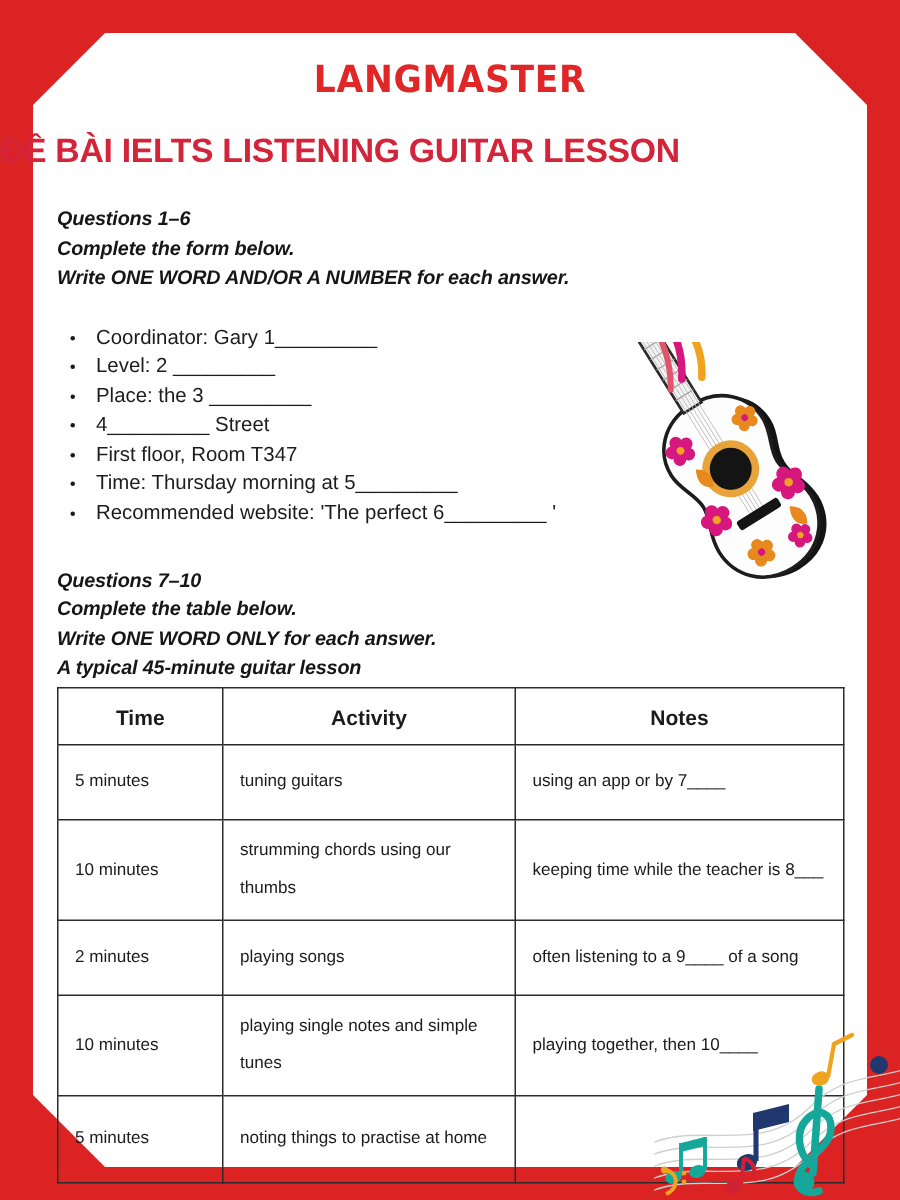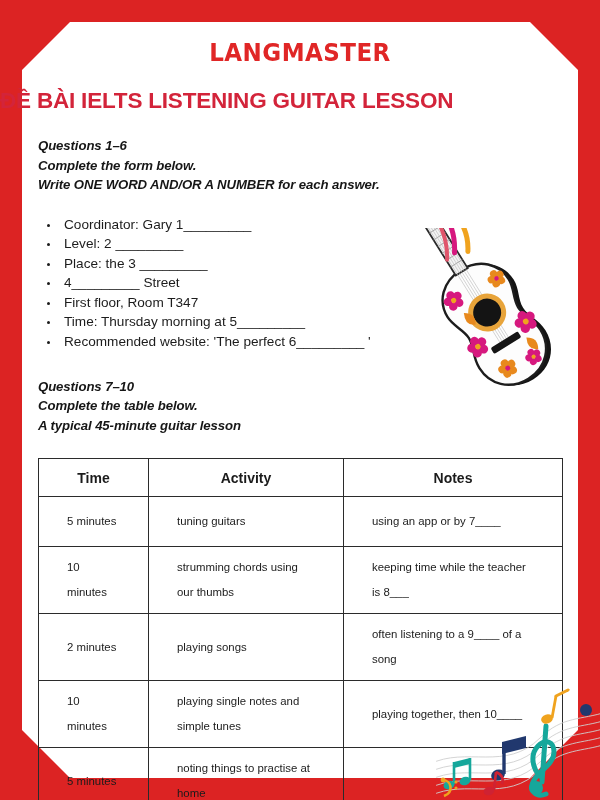--- a/index.html
+++ b/index.html
@@ -134,21 +134,21 @@
   }
 
   th {
     font-weight: 700;
     text-align: center;
     height: 38px;
     font-size: 14px;
   }
 
   td {
-    padding: 8px 28px;
+    padding: 8px 11px;
     line-height: 25px;
     height: 50px;
   }
 
   col.c-time { width: 110px; }
   col.c-act  { width: 195px; }
   col.c-note { width: 219px; }
 
   tr.r-tall td { height: 62px; }
   tr.r-last td { height: 58px; }
@@ -195,20 +195,21 @@
     <li>4_________ Street</li>
     <li>First floor, Room T347</li>
     <li>Time: Thursday morning at 5_________</li>
     <li>Recommended website: 'The perfect 6_________ '</li>
   </ul>
 
   <div class="gap"></div>
 
   <div class="instr">Questions 7–10</div>
   <div class="instr">Complete the table below.</div>
+  <div class="instr">Write ONE WORD ONLY for each answer.</div>
   <div class="instr">A typical 45-minute guitar lesson</div>
 
 </div>
 
 <div class="tbl-wrap">
   <table>
     <colgroup>
       <col class="c-time">
       <col class="c-act">
       <col class="c-note">

